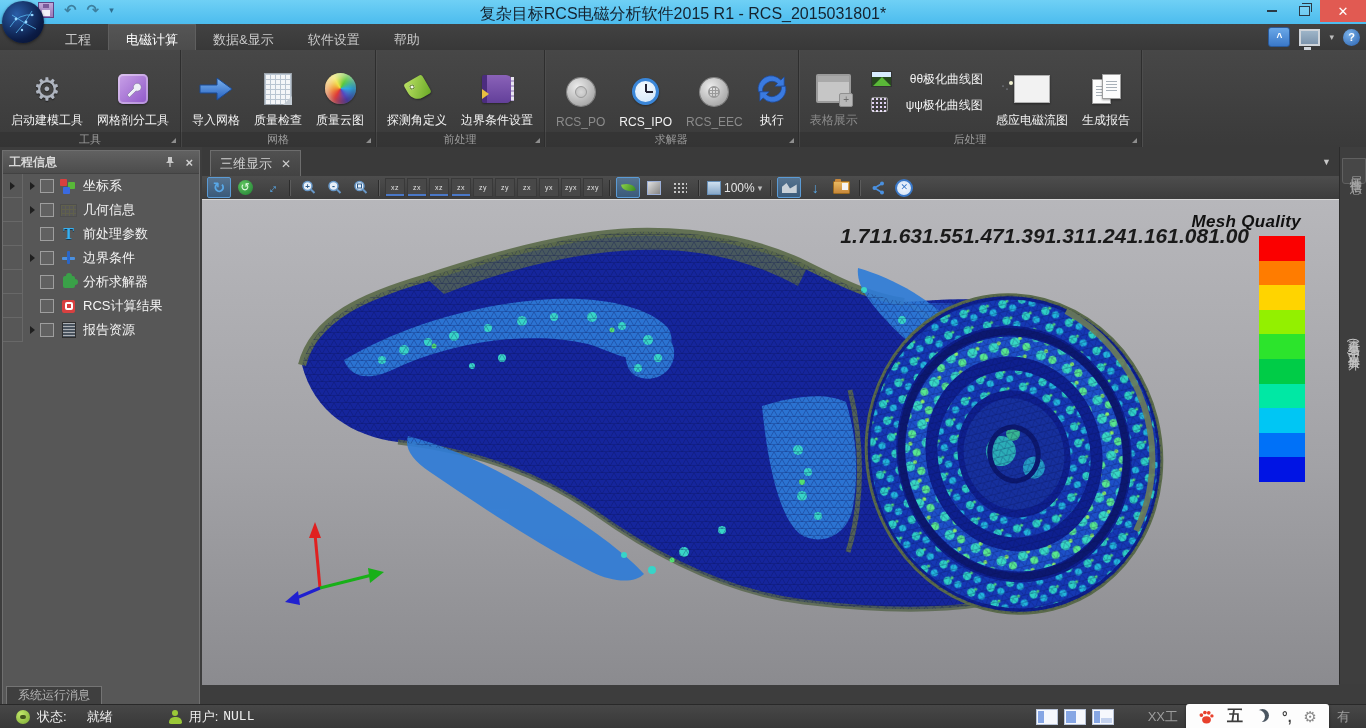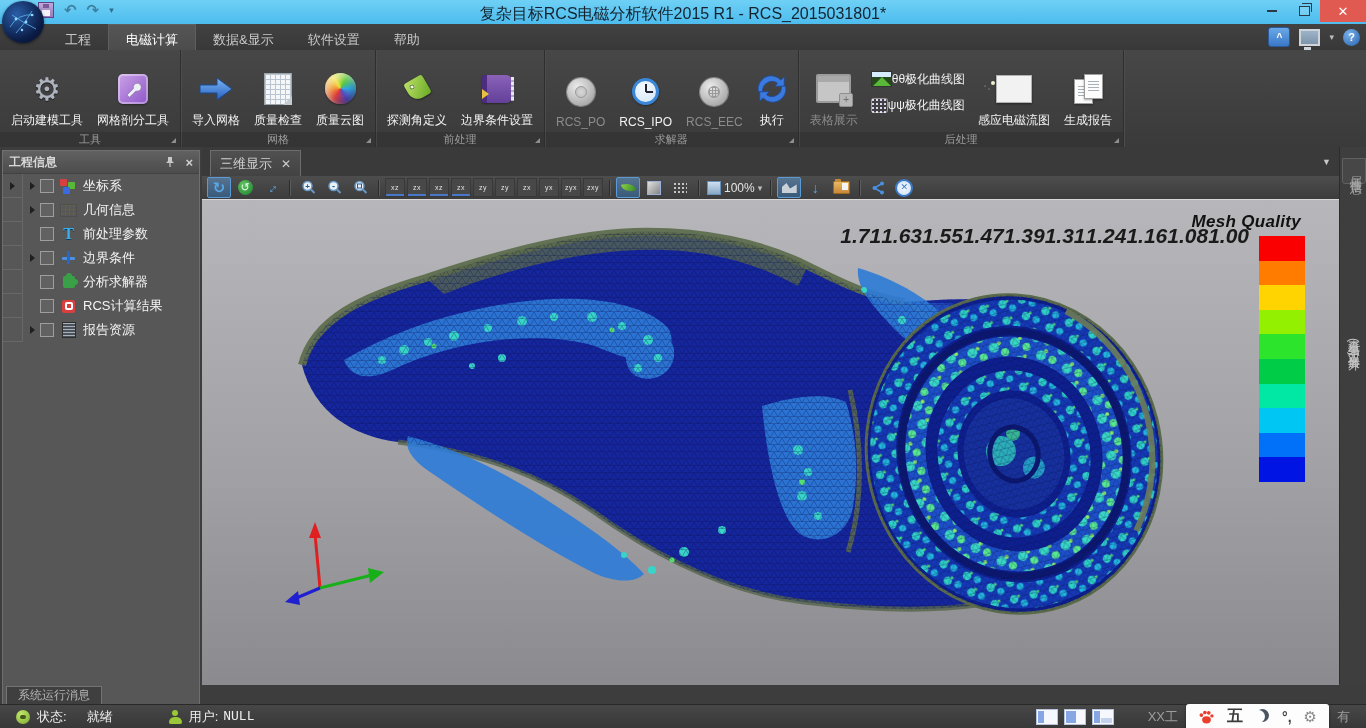--- a/index.html
+++ b/index.html
@@ -40,21 +40,21 @@
   .ribbon{position:absolute;left:0;top:50px;width:1366px;height:97px;background:linear-gradient(#474747,#3a3a3a);display:flex;align-items:stretch}
   .rgroup{display:flex;flex-direction:column;border-right:1px solid #2e2e2e;box-shadow:1px 0 0 #4d4d4d}
   .rg-body{flex:1;display:flex;align-items:center;padding:2px 4px 0}
   .rg-label{height:16px;line-height:15px;text-align:center;color:#9c9c9c;font-size:11px;position:relative;background:rgba(0,0,0,.1)}
   .rg-label::after{content:'';position:absolute;right:4px;bottom:4px;border-left:5px solid transparent;border-bottom:5px solid #8e8e8e}
   .bigbtn{display:flex;flex-direction:column;align-items:center;justify-content:flex-end;height:74px;padding:3px 7px;gap:5px}
   .bigbtn .ic{height:37px;display:flex;align-items:center;justify-content:center}
   .bigbtn .lb{font-size:12px;color:#f2f2f2;white-space:nowrap}
   .bigbtn.disabled .lb{color:#8b8b8b}
   .stackcol{display:flex;flex-direction:column;justify-content:center;gap:9px;height:74px;padding:0 6px}
-  .smallbtn{display:flex;align-items:center;gap:0;font-size:12px;color:#f2f2f2;white-space:nowrap}
+  .smallbtn{display:flex;gap:18px;font-size:12px;color:#f2f2f2;white-space:nowrap}
 
   
   .i-gear{font-family:"DejaVu Sans",sans-serif;font-size:31px;line-height:34px;color:#aeb4bf;text-shadow:0 1px 1px #1e1e1e}
   .i-param{position:relative;width:36px;height:34px}
   .i-param .psq{position:absolute;right:3px;top:1px;width:16px;height:16px;border-radius:2px;background:linear-gradient(135deg,#a9da5e,#5f9a1f);box-shadow:0 1px 1px rgba(0,0,0,.4)}
   .i-param .pball{position:absolute;left:2px;bottom:2px;width:23px;height:23px;border-radius:50%;background:radial-gradient(circle at 35% 30%,#8cc0f0,#2a68c8 60%,#17417e);box-shadow:0 1px 2px rgba(0,0,0,.45)}
   .i-mesht{width:30px;height:30px;border-radius:5px;background:linear-gradient(135deg,#caa3e8,#8f56c8);box-shadow:inset 0 0 0 2px rgba(255,255,255,.35),0 1px 2px rgba(0,0,0,.4);display:flex;align-items:center;justify-content:center}
   .i-sheet{width:26px;height:30px;background:#f4f6f8;border:1px solid #9aa2aa;position:relative;
            background-image:linear-gradient(#b9c5d1 1px,transparent 1px),linear-gradient(90deg,#b9c5d1 1px,transparent 1px);background-size:5px 5px}
   .i-sheet::after{content:'';position:absolute;right:-1px;bottom:-1px;border-bottom:9px solid #c3cbd3;border-left:9px solid transparent}

